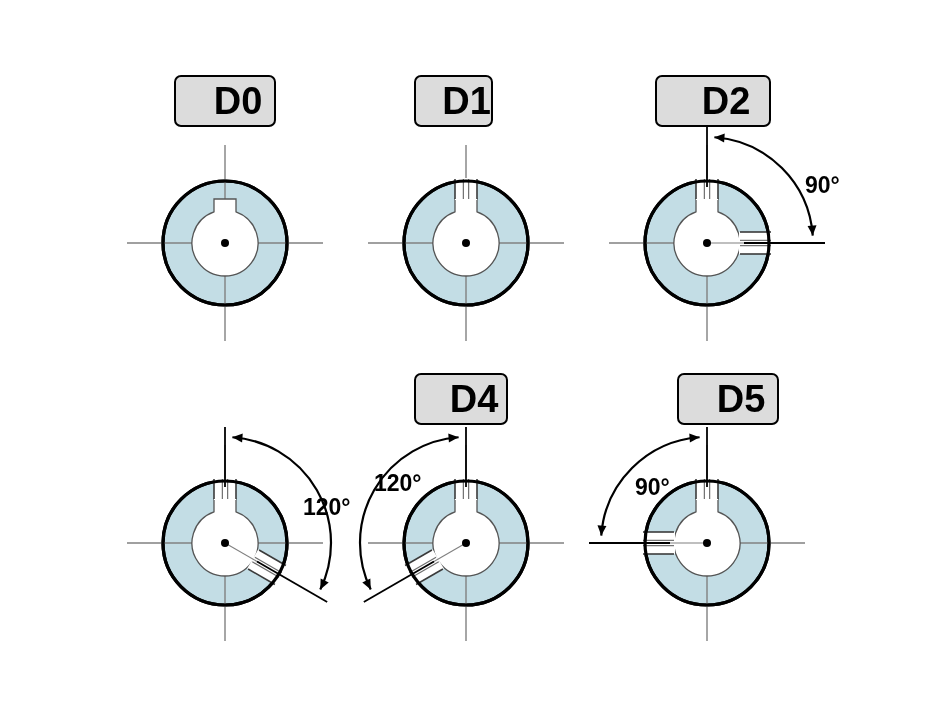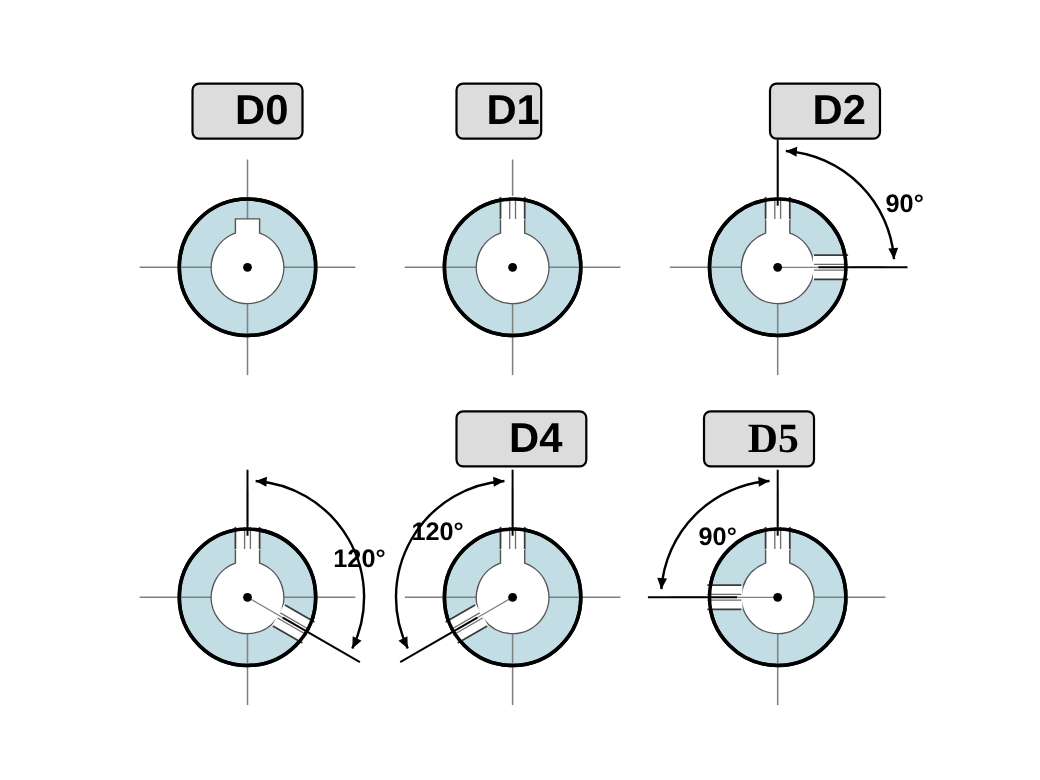--- a/index.html
+++ b/index.html
@@ -175,26 +175,26 @@
         <polygon points="-7.394186216877285,-105.74178932754137 -17.10081468916149,-100.56671795595221 -17.72658117859182,-109.5155956759297" fill="#000000"></polygon>
         <polygon points="-105.74178932754137,-7.394186216877306 -109.51559567592969,-17.726581178591843 -100.56671795595221,-17.100814689161506" fill="#000000"></polygon>
       </svg>
     </div>
 <div class="label-box" style="left: 174px; top: 75px; width: 102px; height: 52px;">
       <span>D0</span>
     </div>
     <div class="label-box" style="left: 414px; top: 75px; width: 79px; height: 52px;">
       <span>D1</span>
     </div>
-    <div class="label-box" style="left: 655px; top: 75px; width: 102px; height: 52px; margin-left: 44px;">
+    <div class="label-box" style="left: 655px; top: 75px; width: 116px; height: 52px;">
       <span>D2</span>
     </div>
     <div style="position: absolute; left: 805px; top: 172px; font-family: &quot;Liberation Sans&quot;, sans-serif; font-weight: bold; font-size: 23px; color: rgb(0, 0, 0); white-space: nowrap;">90°</div>
     <div style="position: absolute; left: 303px; top: 494px; font-family: &quot;Liberation Sans&quot;, sans-serif; font-weight: bold; font-size: 23px; color: rgb(0, 0, 0); white-space: nowrap;">120°</div>
-    <div class="label-box" style="left: 414px; top: 373px; width: 120px; height: 52px;">
+    <div class="label-box" style="left: 414px; top: 373px; width: 94px; height: 52px;">
       <span>D4</span>
     </div>
     <div style="position: absolute; left: 374px; top: 470px; font-family: &quot;Liberation Sans&quot;, sans-serif; font-weight: bold; font-size: 23px; color: rgb(0, 0, 0); white-space: nowrap;">120°</div>
-    <div class="label-box" style="left: 639px; top: 373px; width: 102px; height: 52px; font-family: Liberation Serif, serif;">
+    <div class="label-box" style="left: 677px; top: 373px; width: 102px; height: 52px;">
       <span>D5</span>
     </div>
     <div style="position: absolute; left: 635px; top: 474px; font-family: &quot;Liberation Sans&quot;, sans-serif; font-weight: bold; font-size: 23px; color: rgb(0, 0, 0); white-space: nowrap;">90°</div>
   </div>
 
 </body></html>

